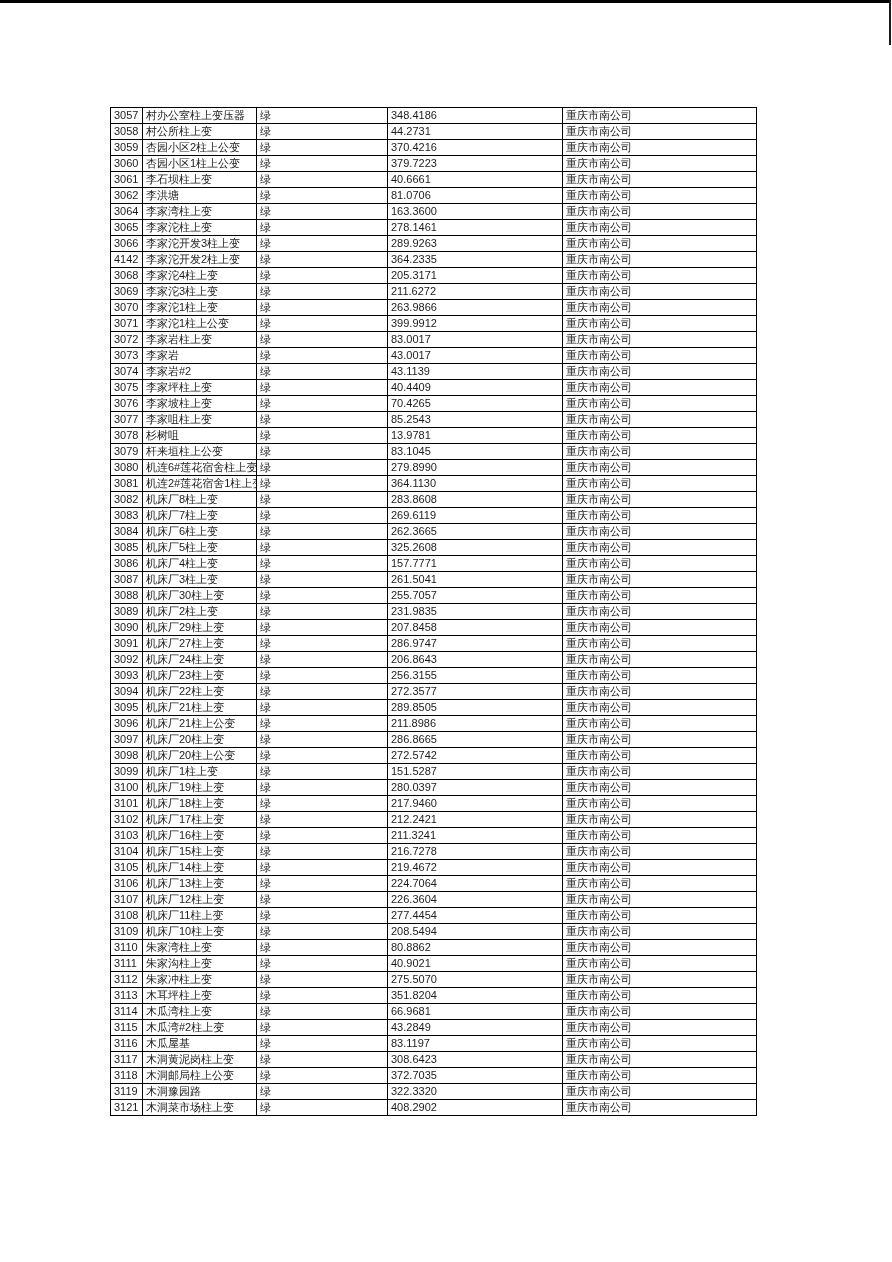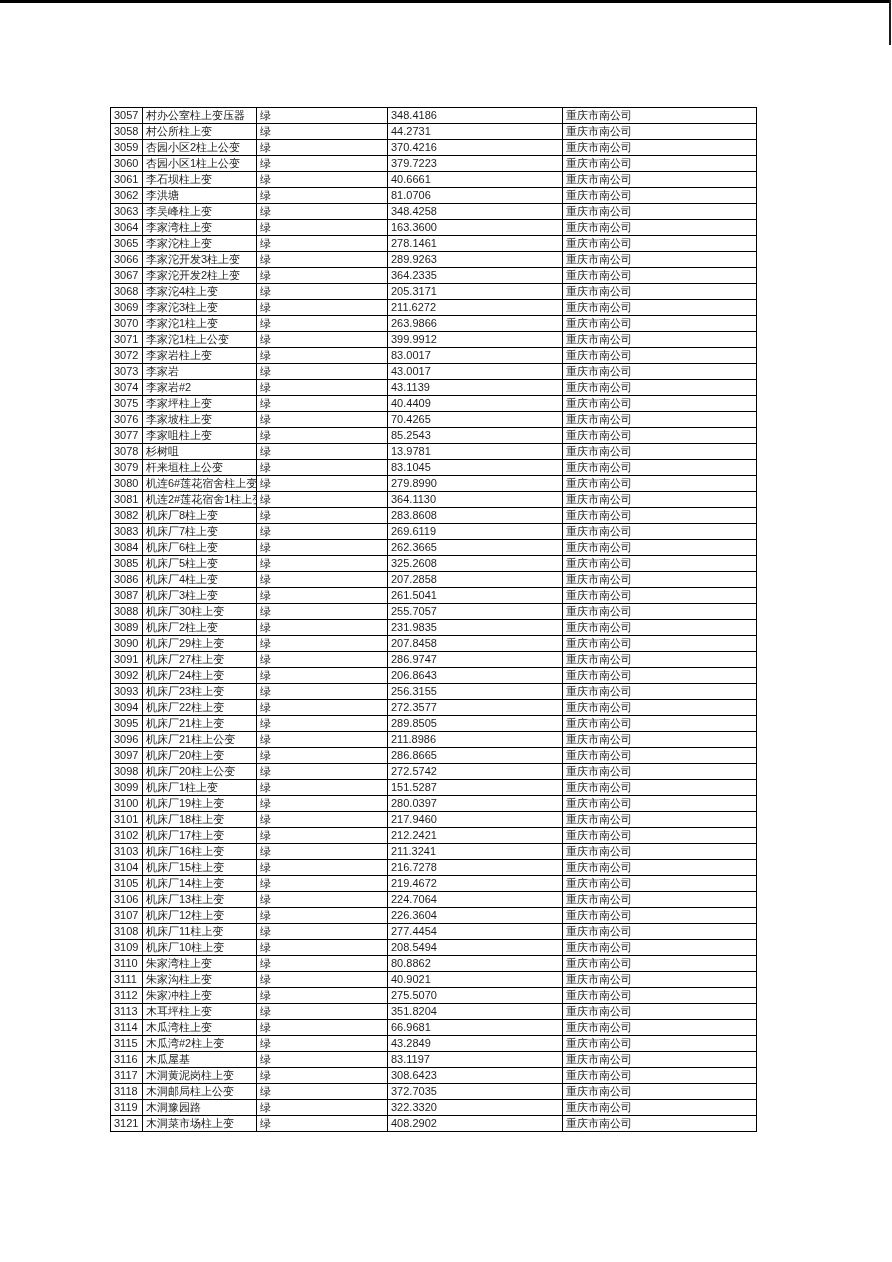--- a/index.html
+++ b/index.html
@@ -99,27 +99,20 @@
           <td class="c-company">重庆市南公司</td>
         </tr>
         <tr>
           <td class="c-id">3062</td>
           <td class="c-name">李洪塘</td>
           <td class="c-color">绿</td>
           <td class="c-value">81.0706</td>
           <td class="c-company">重庆市南公司</td>
         </tr>
         <tr>
-          <td class="c-id">3063</td>
-          <td class="c-name">李吴峰柱上变</td>
-          <td class="c-color">绿</td>
-          <td class="c-value">348.4258</td>
-          <td class="c-company">重庆市南公司</td>
-        </tr>
-        <tr>
           <td class="c-id">3064</td>
           <td class="c-name">李家湾柱上变</td>
           <td class="c-color">绿</td>
           <td class="c-value">163.3600</td>
           <td class="c-company">重庆市南公司</td>
         </tr>
         <tr>
           <td class="c-id">3065</td>
           <td class="c-name">李家沱柱上变</td>
           <td class="c-color">绿</td>
@@ -127,21 +120,21 @@
           <td class="c-company">重庆市南公司</td>
         </tr>
         <tr>
           <td class="c-id">3066</td>
           <td class="c-name">李家沱开发3柱上变</td>
           <td class="c-color">绿</td>
           <td class="c-value">289.9263</td>
           <td class="c-company">重庆市南公司</td>
         </tr>
         <tr>
-          <td class="c-id">3067</td>
+          <td class="c-id">4142</td>
           <td class="c-name">李家沱开发2柱上变</td>
           <td class="c-color">绿</td>
           <td class="c-value">364.2335</td>
           <td class="c-company">重庆市南公司</td>
         </tr>
         <tr>
           <td class="c-id">3068</td>
           <td class="c-name">李家沱4柱上变</td>
           <td class="c-color">绿</td>
           <td class="c-value">205.3171</td>
@@ -263,21 +256,21 @@
           <td class="c-id">3085</td>
           <td class="c-name">机床厂5柱上变</td>
           <td class="c-color">绿</td>
           <td class="c-value">325.2608</td>
           <td class="c-company">重庆市南公司</td>
         </tr>
         <tr>
           <td class="c-id">3086</td>
           <td class="c-name">机床厂4柱上变</td>
           <td class="c-color">绿</td>
-          <td class="c-value">207.2858</td>
+          <td class="c-value">157.7771</td>
           <td class="c-company">重庆市南公司</td>
         </tr>
         <tr>
           <td class="c-id">3087</td>
           <td class="c-name">机床厂3柱上变</td>
           <td class="c-color">绿</td>
           <td class="c-value">261.5041</td>
           <td class="c-company">重庆市南公司</td>
         </tr>
         <tr>

